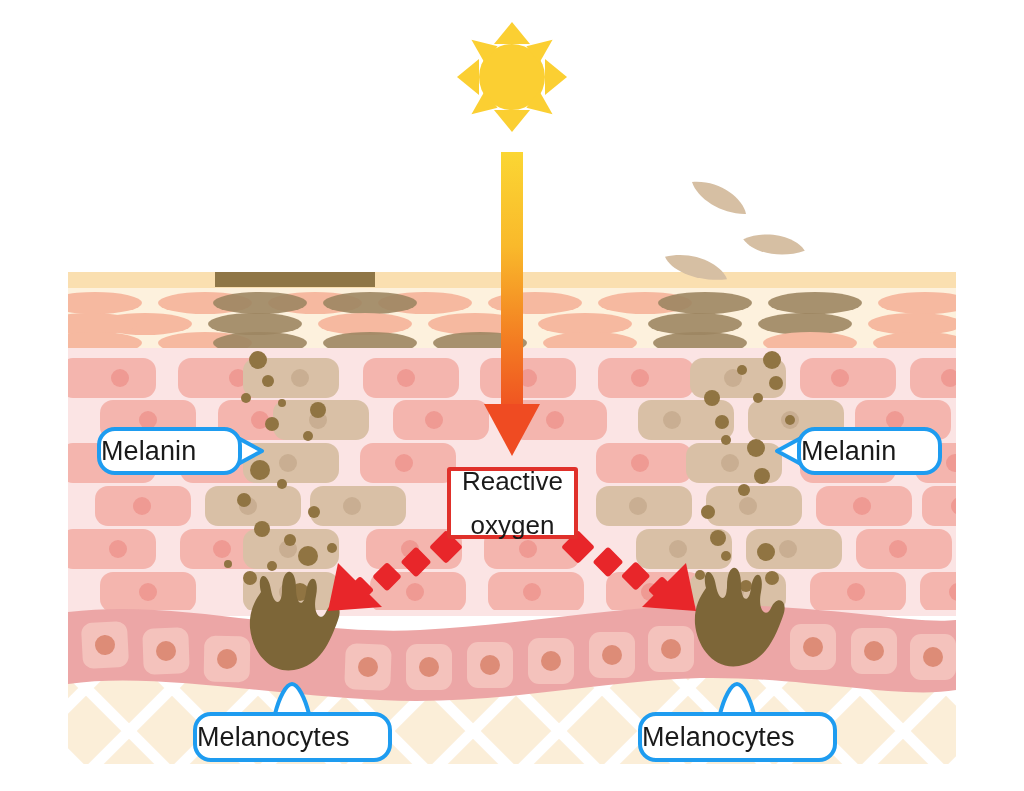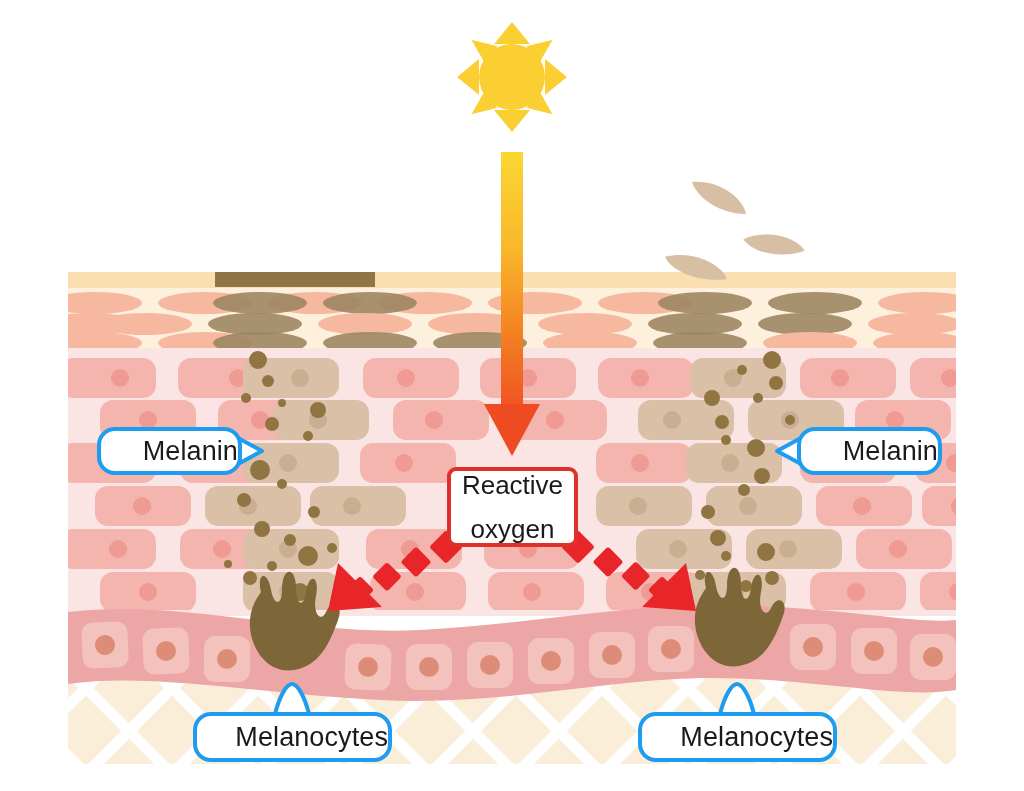--- a/index.html
+++ b/index.html
@@ -4,32 +4,32 @@
 <title>Skin Melanin Diagram</title>
 <style>
   html,body{margin:0;padding:0;background:#ffffff;}
   body{width:1024px;height:791px;overflow:hidden;
        font-family:"Liberation Sans","DejaVu Sans",sans-serif;}
   #stage{position:relative;width:1024px;height:791px;background:#ffffff;}
   #stage svg.layer{position:absolute;left:0;top:0;width:1024px;height:791px;}
 
   
   .bubble{position:absolute;background:#ffffff;border:4px solid #1e9cf0;
-          border-radius:18px;display:flex;align-items:center;justify-content:flex-end;
+          border-radius:18px;display:flex;align-items:center;justify-content:flex-start;
           box-sizing:border-box;z-index:40;}
   .bubble span{font-size:27px;color:#1a1a1a;line-height:1;white-space:nowrap;
                letter-spacing:.1px;}
 
   #melanin-left{left:97px;top:427px;width:145px;height:48px;}
   #melanin-right{left:797px;top:427px;width:145px;height:48px;}
   #melanocytes-left{left:193px;top:712px;width:199px;height:50px;}
   #melanocytes-right{left:638px;top:712px;width:199px;height:50px;}
 
-  #reactive-oxygen{position:absolute;left:447px;top:467px;width:131px;height:80px;
-      background:#ffffff;border:4px solid #e0302a;border-radius:9px;
+  #reactive-oxygen{position:absolute;left:447px;top:467px;width:131px;height:72px;
+      background:#ffffff;border:4px solid #e0302a;border-radius:3px;
       display:flex;flex-direction:column;align-items:center;justify-content:center;
       box-sizing:border-box;z-index:45;gap:16px;}
   #reactive-oxygen span{font-size:26px;color:#1a1a1a;line-height:1.08;}
 </style>
 </head>
 <body>
 
 <div id="stage">
 
   <svg class="layer" viewBox="0 0 1024 791">

